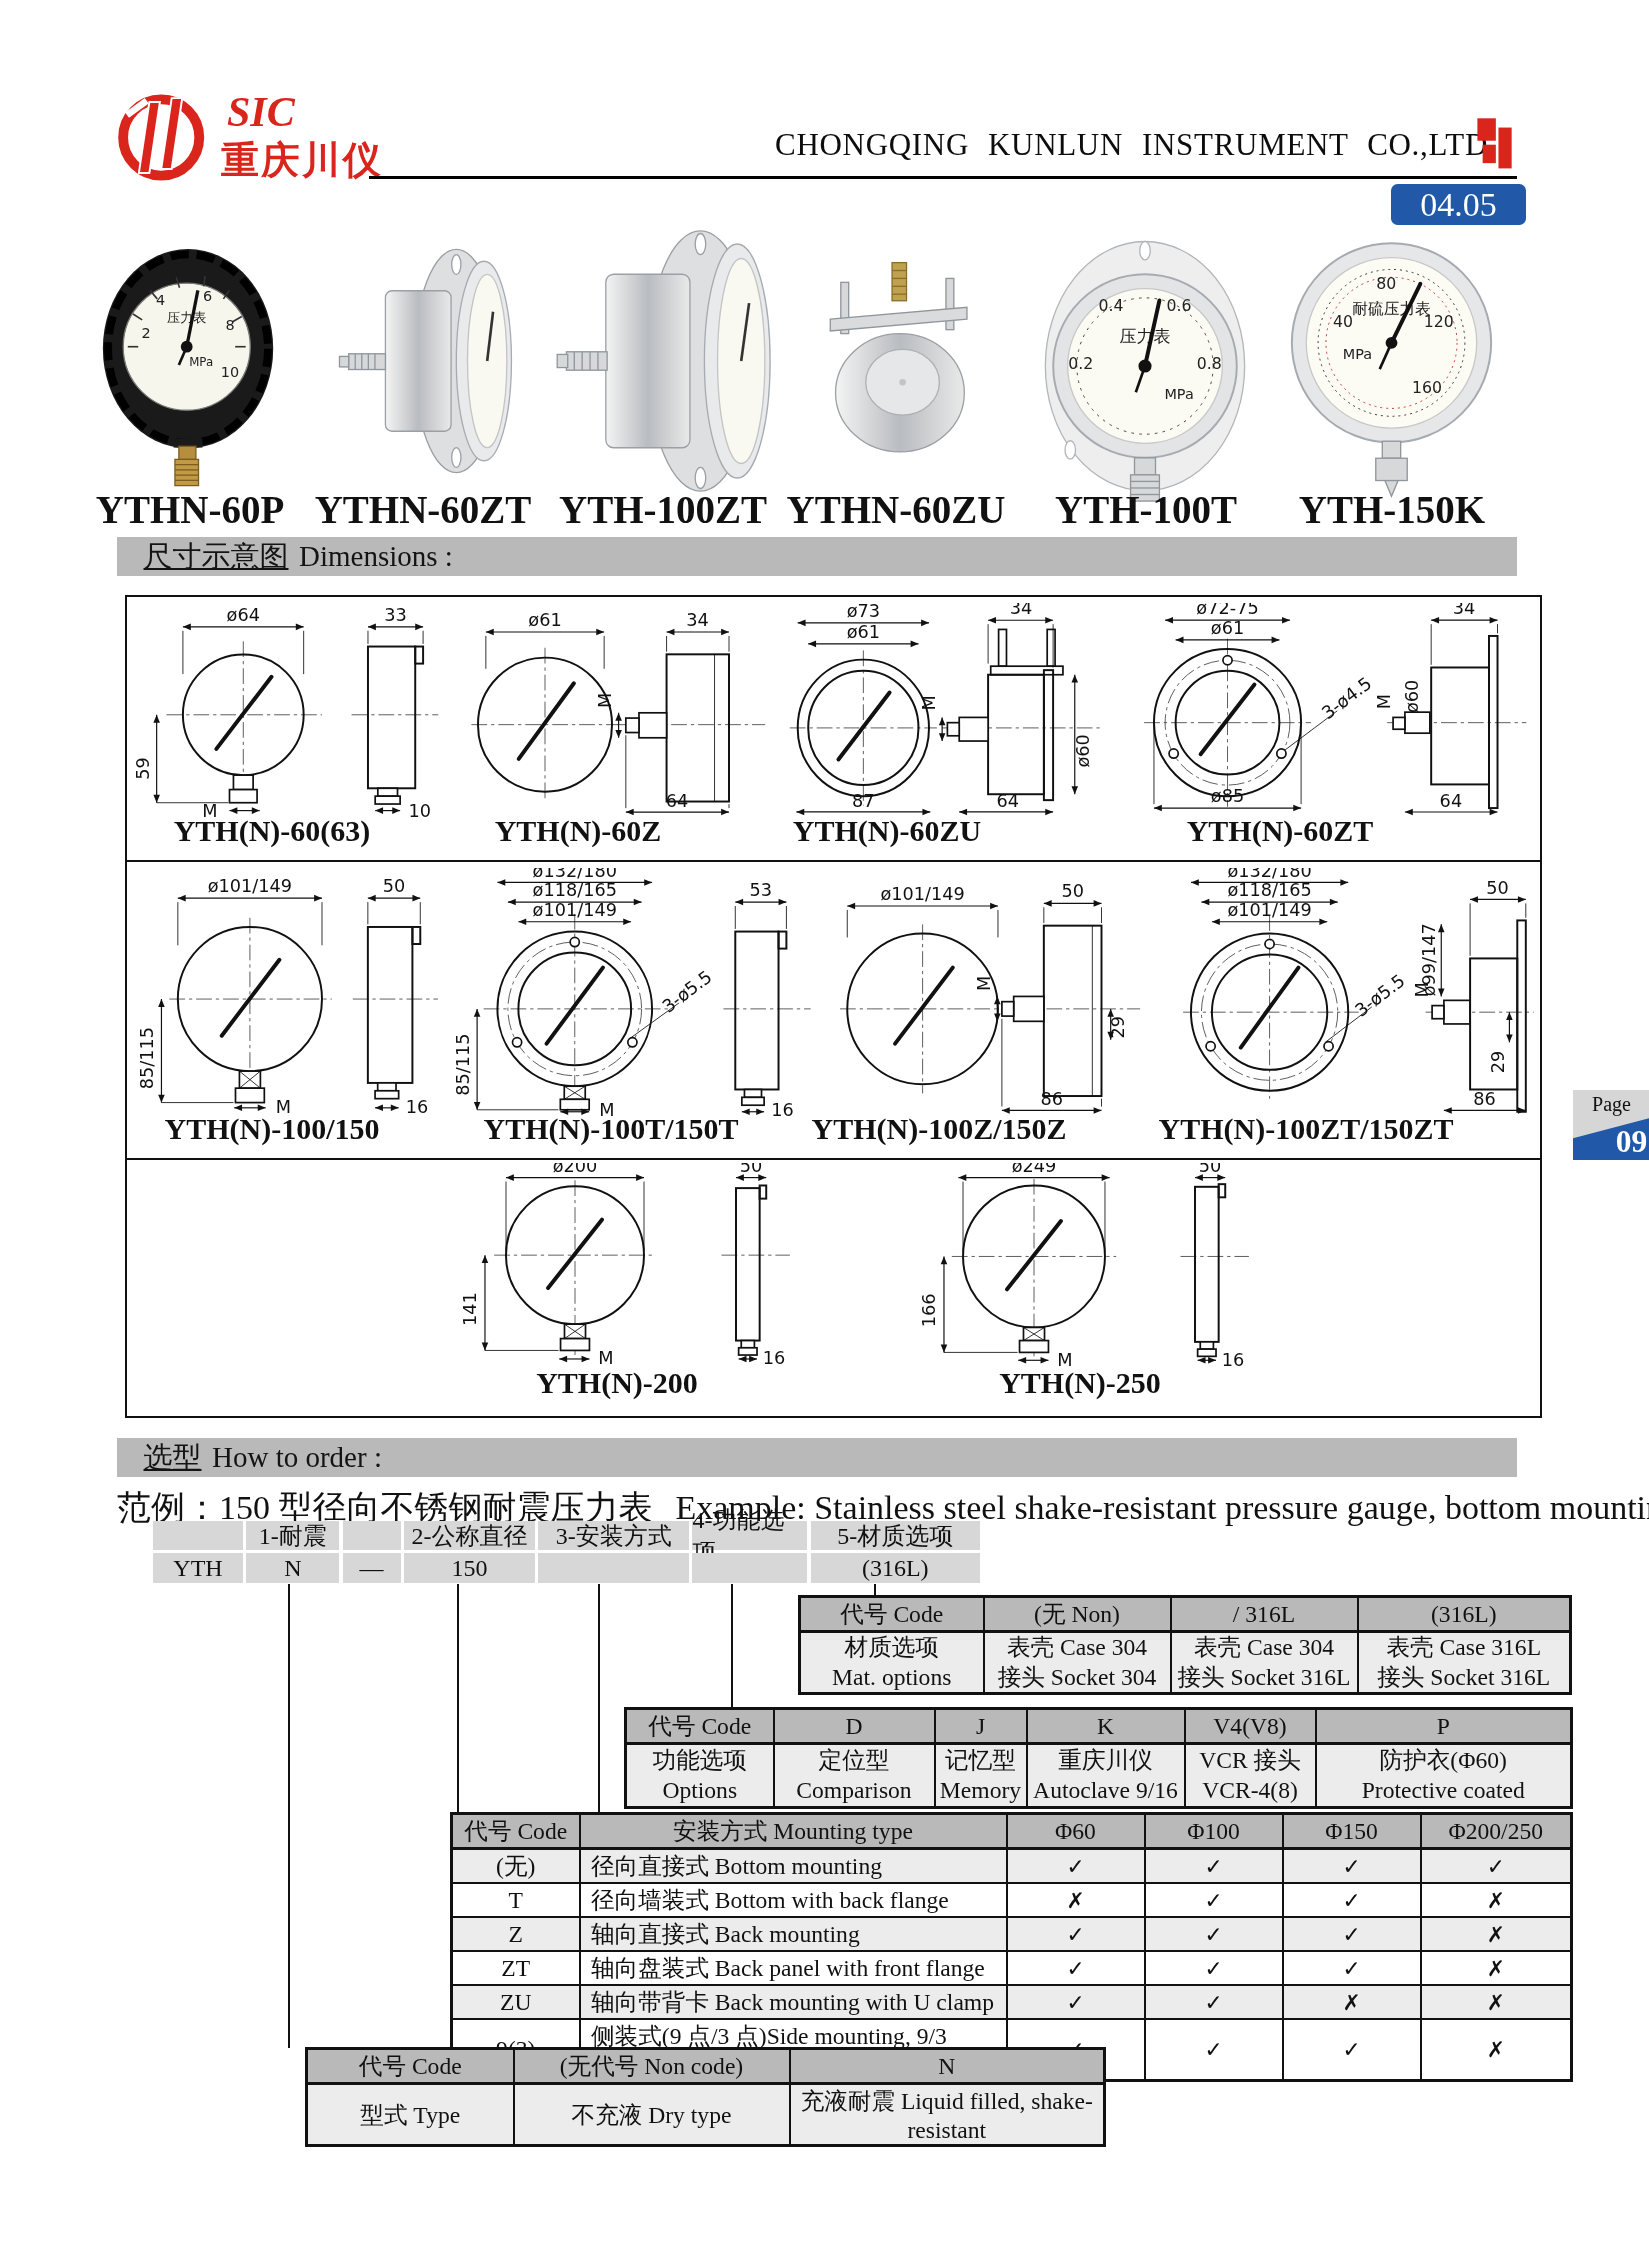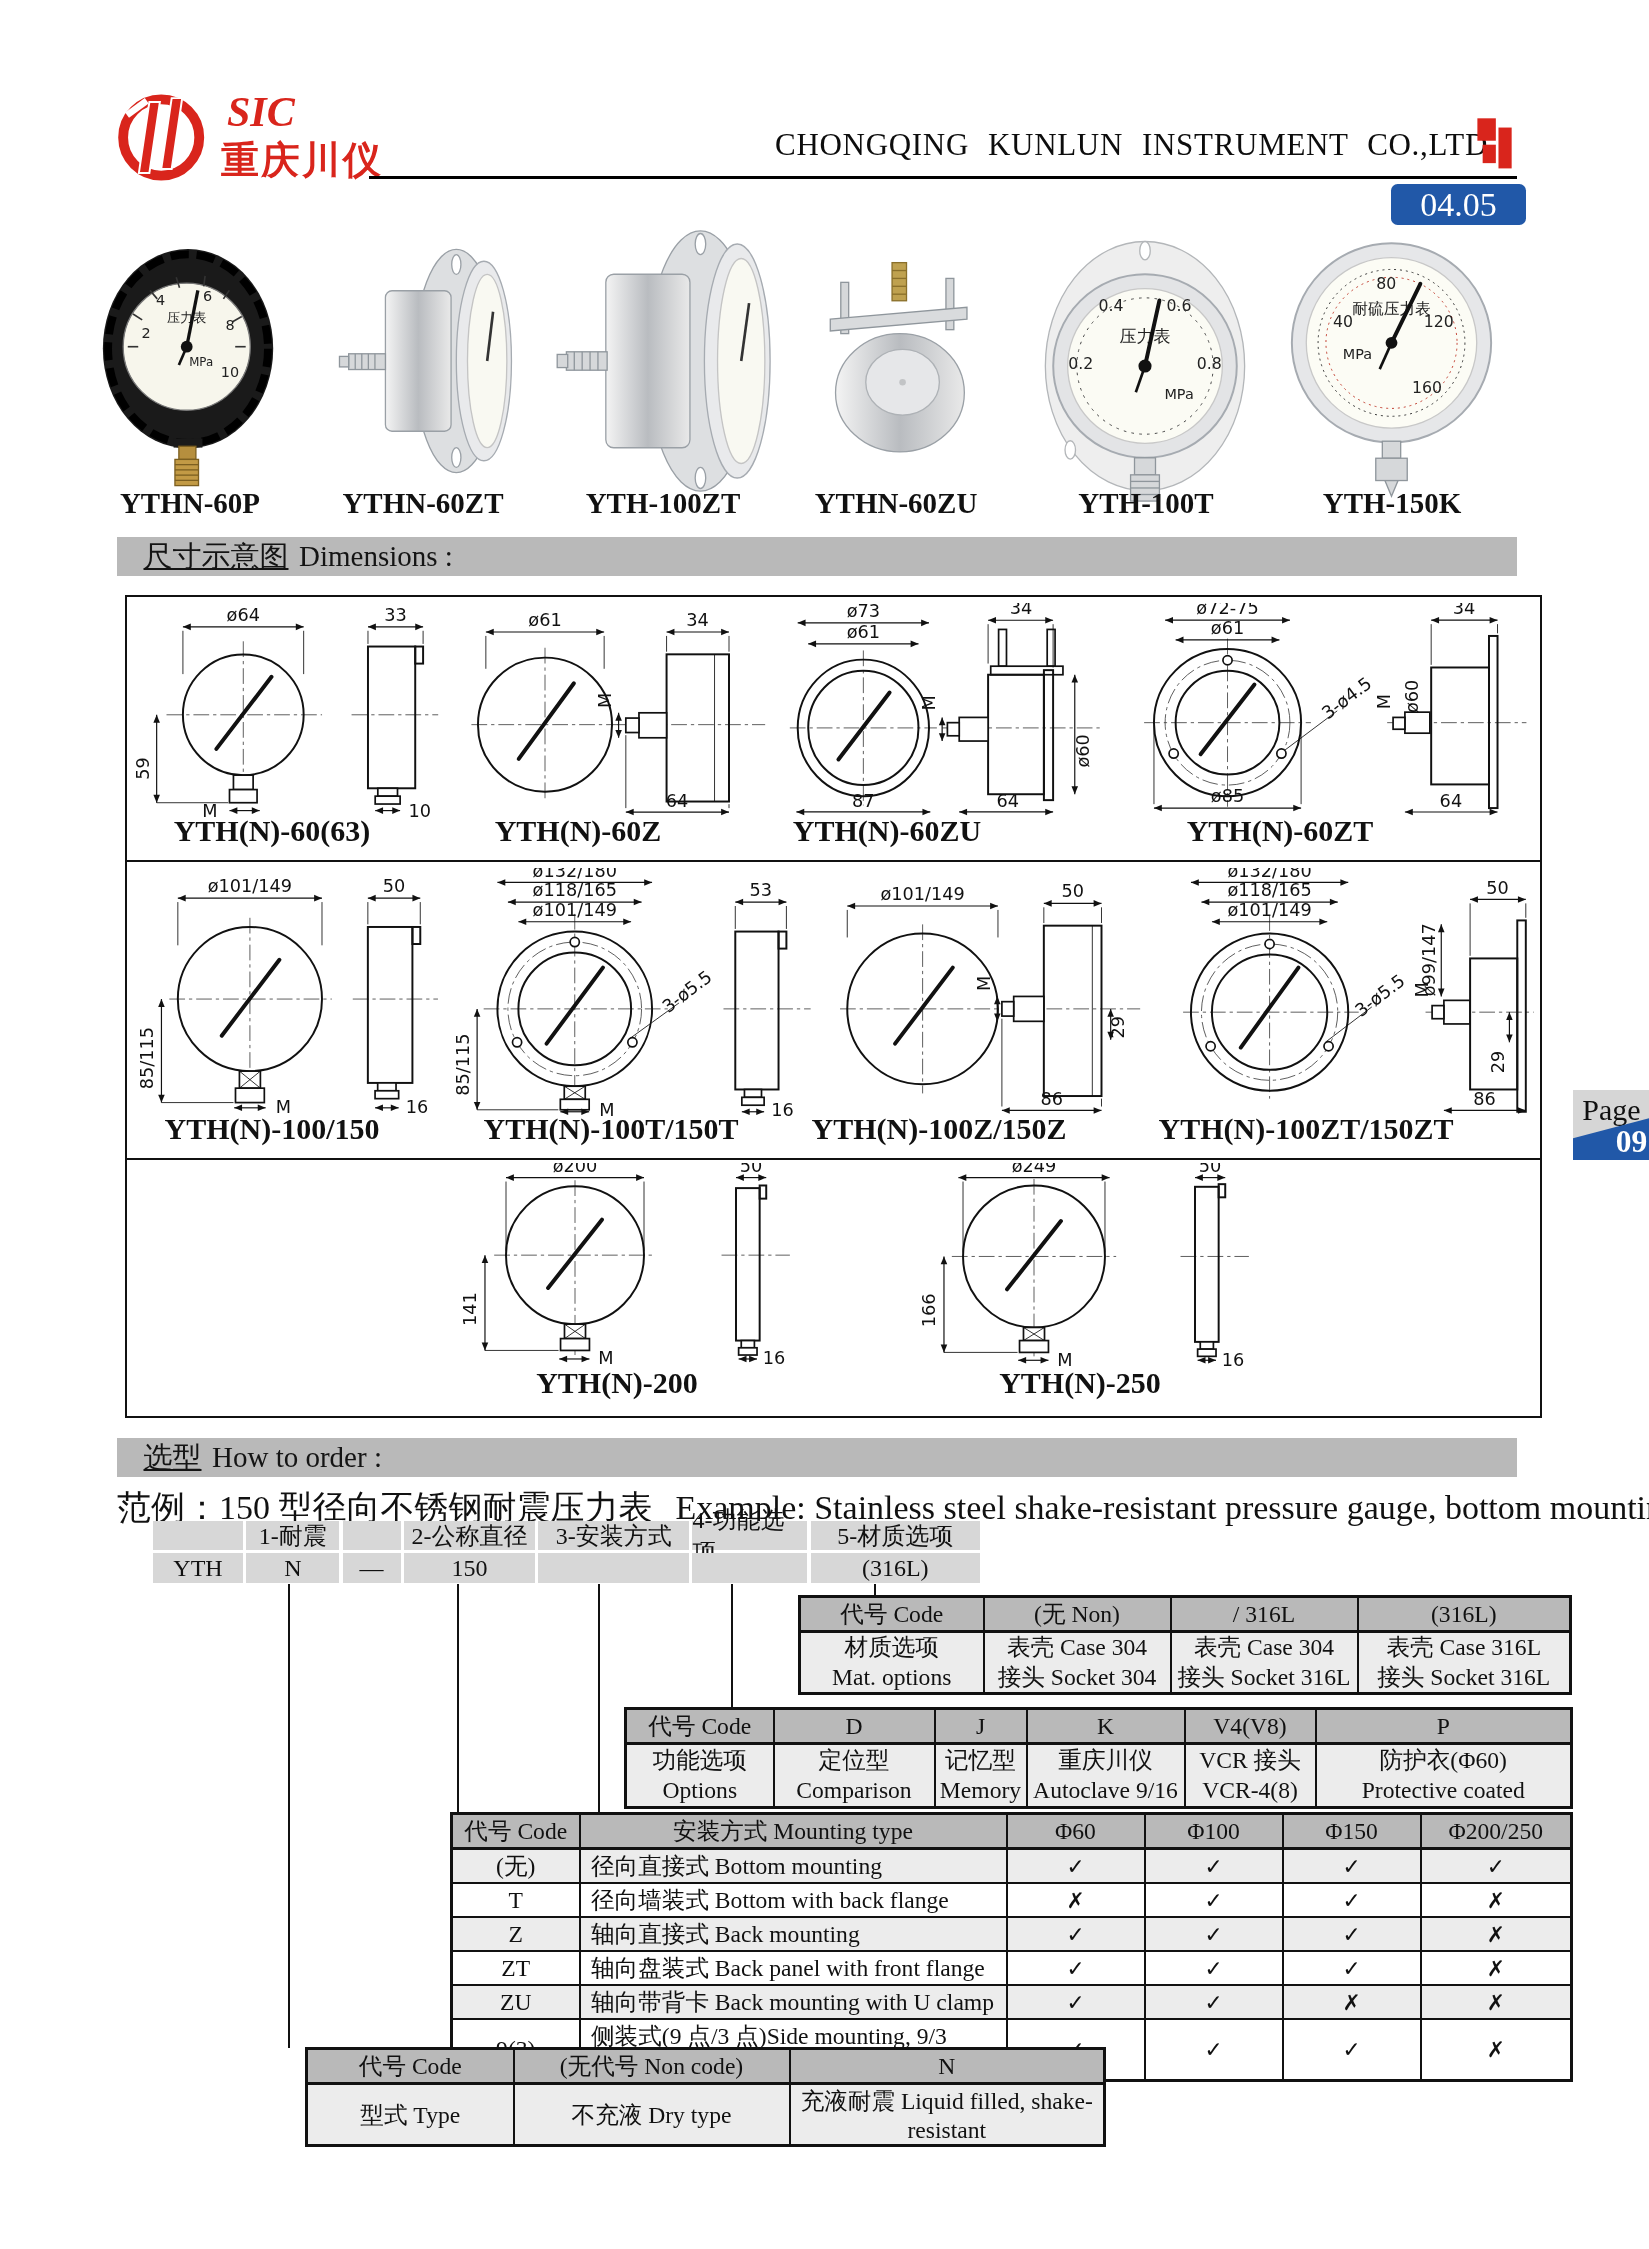--- a/index.html
+++ b/index.html
@@ -12,29 +12,29 @@
   .hline{position:absolute;left:369px;top:176px;width:1148px;height:3.3px;background:#000;}
   .company{position:absolute;left:775px;top:127px;font-size:31px;word-spacing:10.5px;letter-spacing:0.7px;color:#0d0d0d;}
   .badge{position:absolute;left:1391px;top:184px;width:135px;height:41px;background:#2158a8;border-radius:6.6px;
          color:#fff;font-size:34px;display:flex;align-items:center;justify-content:center;}
   
   .bar{position:absolute;left:117px;width:1400px;height:39px;background:#b9b9b9;display:flex;align-items:center;
        padding-left:10.5px;box-sizing:border-box;font-size:29px;color:#141414;}
   .bar .cn{text-decoration:underline;margin-left:16px;}
   .bar .en{margin-left:10.5px;}
   
-  .plabel,.dlabel{position:absolute;transform:translateX(-50%);font-weight:bold;font-size:29px;white-space:nowrap;}
+  .plabel,.dlabel{position:absolute;transform:translateX(-50%);font-weight:bold;font-size:39px;white-space:nowrap;}
   .dlabel{font-size:30px;}
   
   .dimbox{position:absolute;left:125px;top:595px;width:1417px;height:823px;border:2.6px solid #111;box-sizing:border-box;}
   .hsep{position:absolute;left:126px;width:1414px;height:2px;background:#111;}
   .dwg{position:absolute;}
   
   .ptab{position:absolute;left:1573px;top:1090px;width:77px;height:70px;background:#d6d6d6;}
-  .ptab-label{text-align:center;font-size:30px;padding-top:2.6px;color:#111;}
+  .ptab-label{text-align:center;font-size:20px;padding-top:2.6px;color:#111;}
   .ptab-blue{position:absolute;left:0;bottom:0;width:100%;height:42px;background:#2158a8;
              clip-path:polygon(0 48%,100% 0,100% 100%,0 100%);display:flex;align-items:flex-end;justify-content:center;}
   .ptab-blue span{color:#fff;font-size:31.5px;font-weight:bold;line-height:1.1;margin-left:40px;}
   
   .example{position:absolute;left:117px;top:1485px;font-size:34px;white-space:nowrap;}
   .example .seg{margin-right:14.4px;}
   
   .otable{position:absolute;left:153px;top:1521px;display:grid;
           grid-template-columns:90px 93px 58px 131px 151px 115px 169px;grid-template-rows:29px 30px;gap:3.3px;}
   .otable .c{background:#d7d7d7;display:flex;align-items:center;justify-content:center;font-size:24px;}

